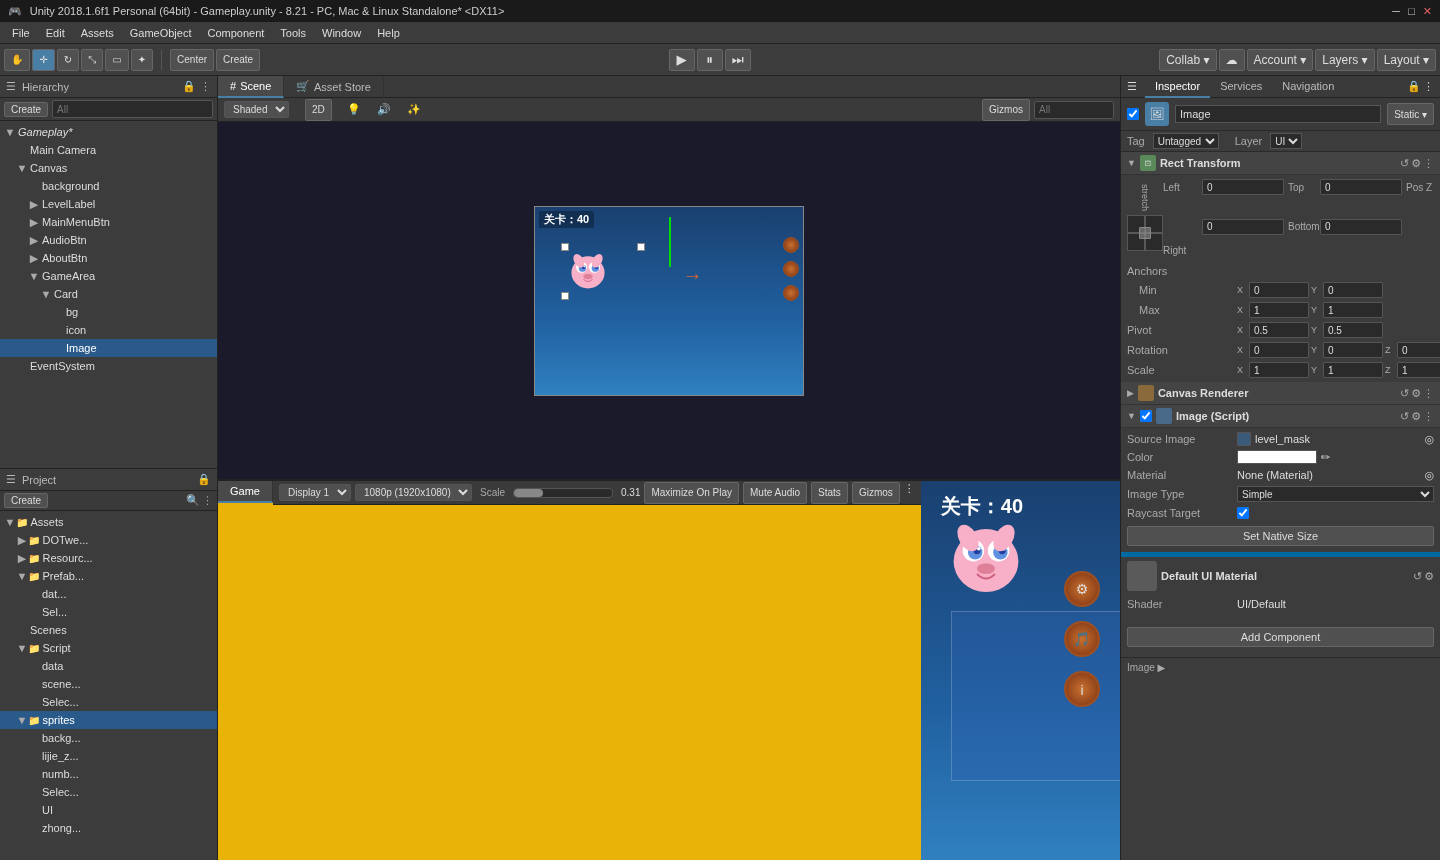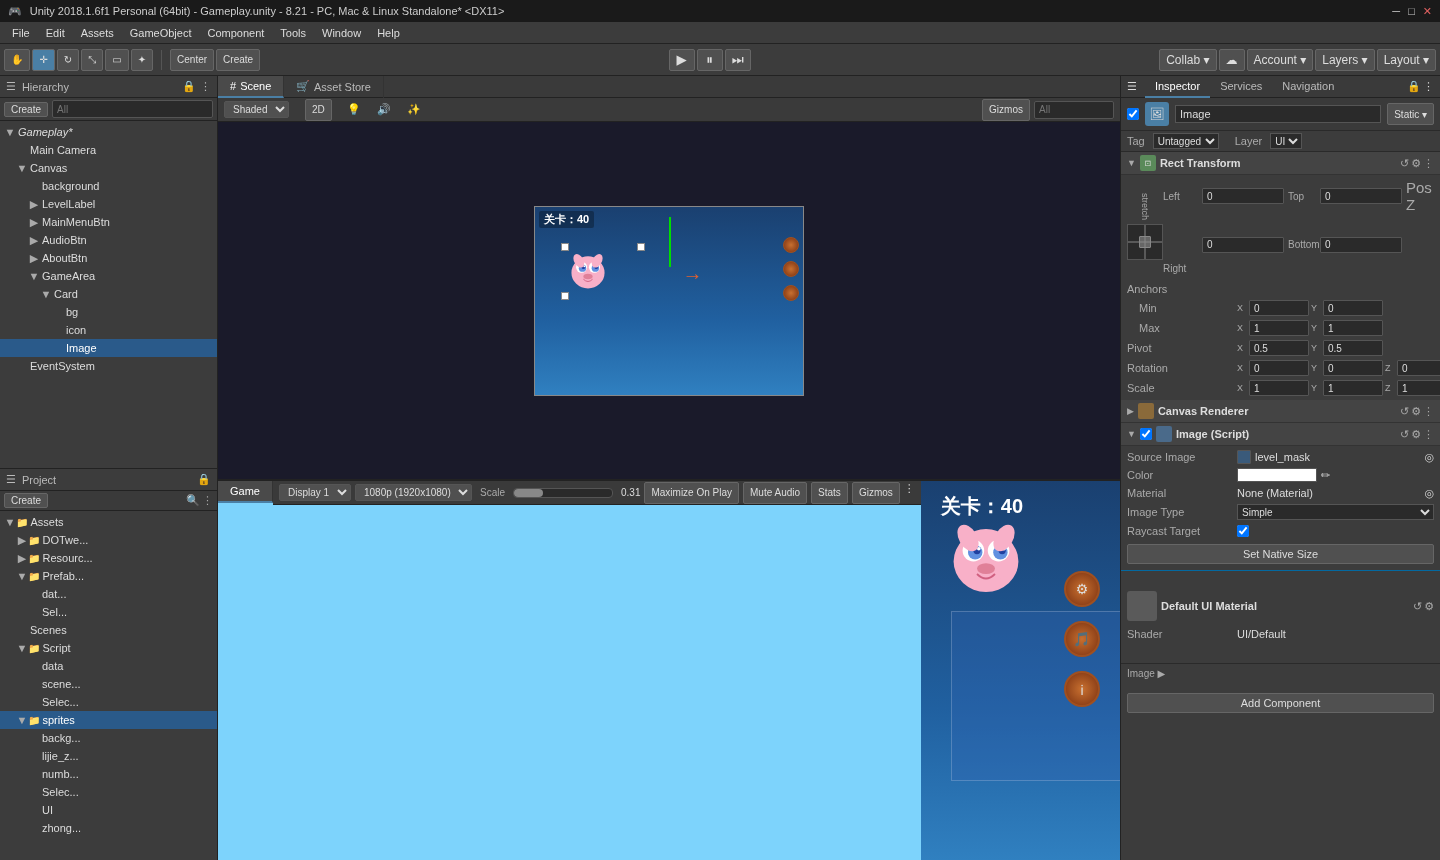--- a/index.html
+++ b/index.html
@@ -222,21 +222,21 @@
       background: #1a1a2a;
       position: relative;
       display: flex;
       align-items: center;
       justify-content: center;
     }
 
     
     #game-panel {
       height: 380px;
-      background: #7dd3fc;
+      background: #eab308;
       border-top: 1px solid #222;
       display: flex;
       flex-direction: column;
     }
     .game-toolbar {
       display: flex;
       align-items: center;
       padding: 2px 6px;
       background: #3a3a3a;
       border-bottom: 1px solid #222;
@@ -875,21 +875,21 @@
           <div style="width:12px;height:12px;background:#666;border:1px solid #888;border-radius:1px;"></div>
         </div>
       </div>
 
       <div style="flex:1;display:flex;flex-direction:column;gap:2px;">
         <div style="display:flex;gap:4px;align-items:center;">
           <span style="font-size:10px;color:#aaa;width:35px;">Left</span>
           <input class="rt-input" type="text" value="0" style="">
           <span style="font-size:10px;color:#aaa;width:28px;">Top</span>
           <input class="rt-input" type="text" value="0" style="">
-          <span style="font-size:15px;color:#aaa;width:30px;">Pos Z</span>
+          <span style="font-size:10px;color:#aaa;width:30px;">Pos Z</span>
 
         </div>
         <div style="display:flex;gap:4px;align-items:center;">
           <span style="font-size:10px;color:#aaa;width:35px;margin-top:48px;">Right</span>
           <input class="rt-input" type="text" value="0" style="">
           <span style="font-size:10px;color:#aaa;width:28px;">Bottom</span>
           <input class="rt-input" type="text" value="0" style="">
         </div>
       </div>
     </div>
@@ -996,41 +996,41 @@
           <option>Simple</option>
         </select>
       </div>
       <div class="insp-row">
         <span class="insp-label">Raycast Target</span>
         <input type="checkbox" checked="" class="insp-checkbox" style="">
       </div>
       <button class="btn-full">Set Native Size</button>
     </div>
 
-    <div style="padding:20px 6px;border-top:1px solid #0369a1;">
+    <div style="padding:4px 6px;border-top:5px solid #0369a1;">
       <div style="display:flex;align-items:center;gap:4px;">
         <div style="width:30px;height:30px;background:#5a5a5a;border-radius:3px;"></div>
         <span style="font-size:11px;font-weight:bold;">Default UI Material</span>
         <div class="insp-right-icons">
           <span style="cursor:pointer;color:#aaa;">↺</span>
           <span style="cursor:pointer;color:#aaa;">⚙</span>
         </div>
       </div>
       <div class="insp-row" style="margin-top:4px;">
         <span class="insp-label">Shader</span>
         <span style="font-size:11px;">UI/Default</span>
       </div>
     </div>
 
+    <div style="padding:6px;">
+      <button class="btn-full">Add Component</button>
+    </div>
+
     <div style="padding:4px 6px;border-top:1px solid #2a2a2a;display:flex;align-items:center;gap:4px;">
       <span style="font-size:10px;color:#aaa;">Image ▶</span>
-    </div>
-
-    <div style="padding:6px;">
-      <button class="btn-full">Add Component</button>
     </div>
 
   </div>
 
 </div>
 
 <div id="asset-area-overlay" style="position:fixed;left:218px;bottom:0;width:calc(100%-218px-320px);height:380px;display:flex;flex-direction:column;background:#3c3c3c;border-top:1px solid #222;pointer-events:none;z-index:-1;">
 </div>
 
 <style>

